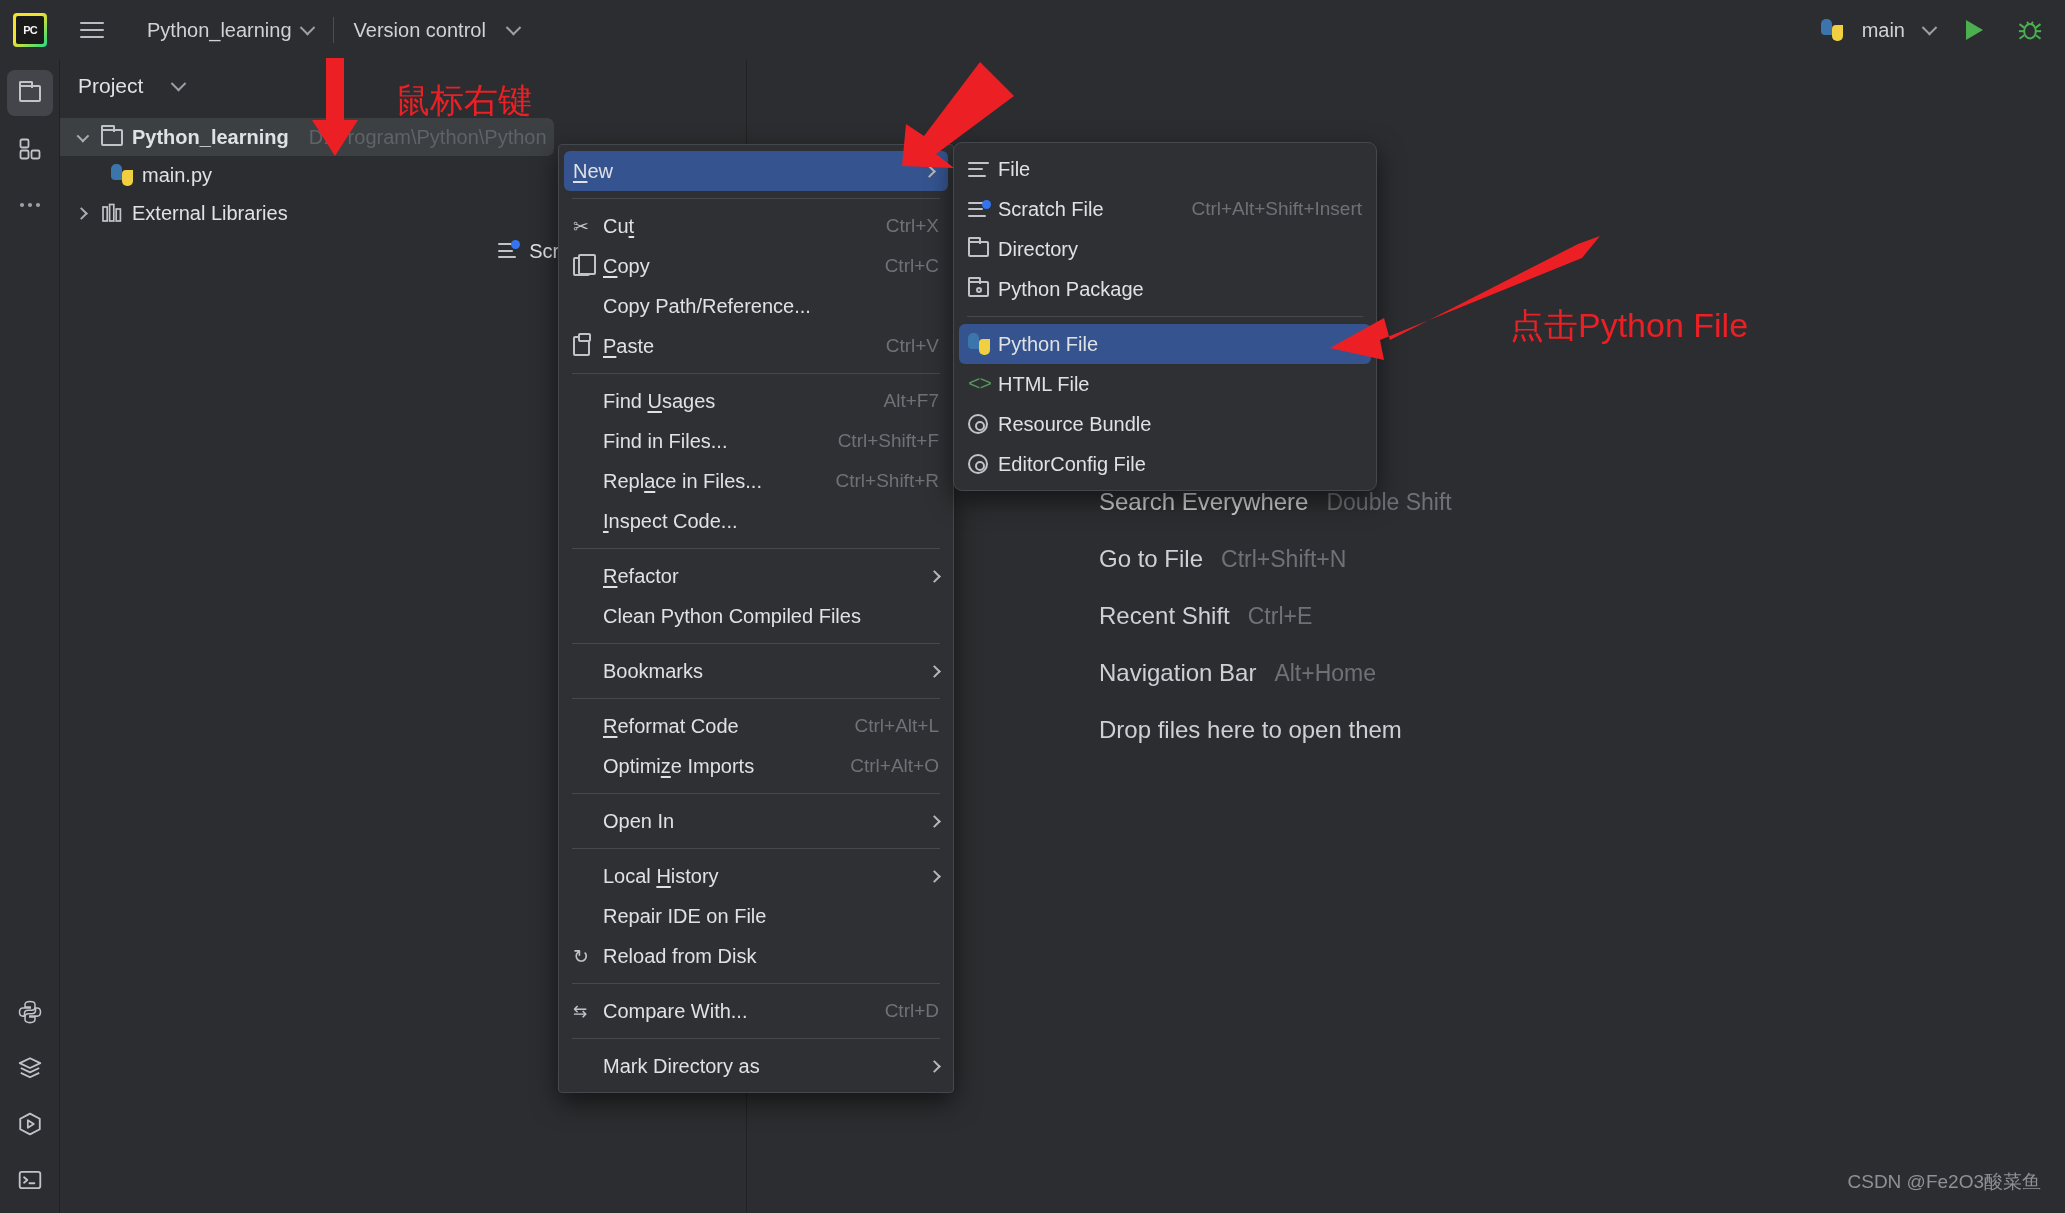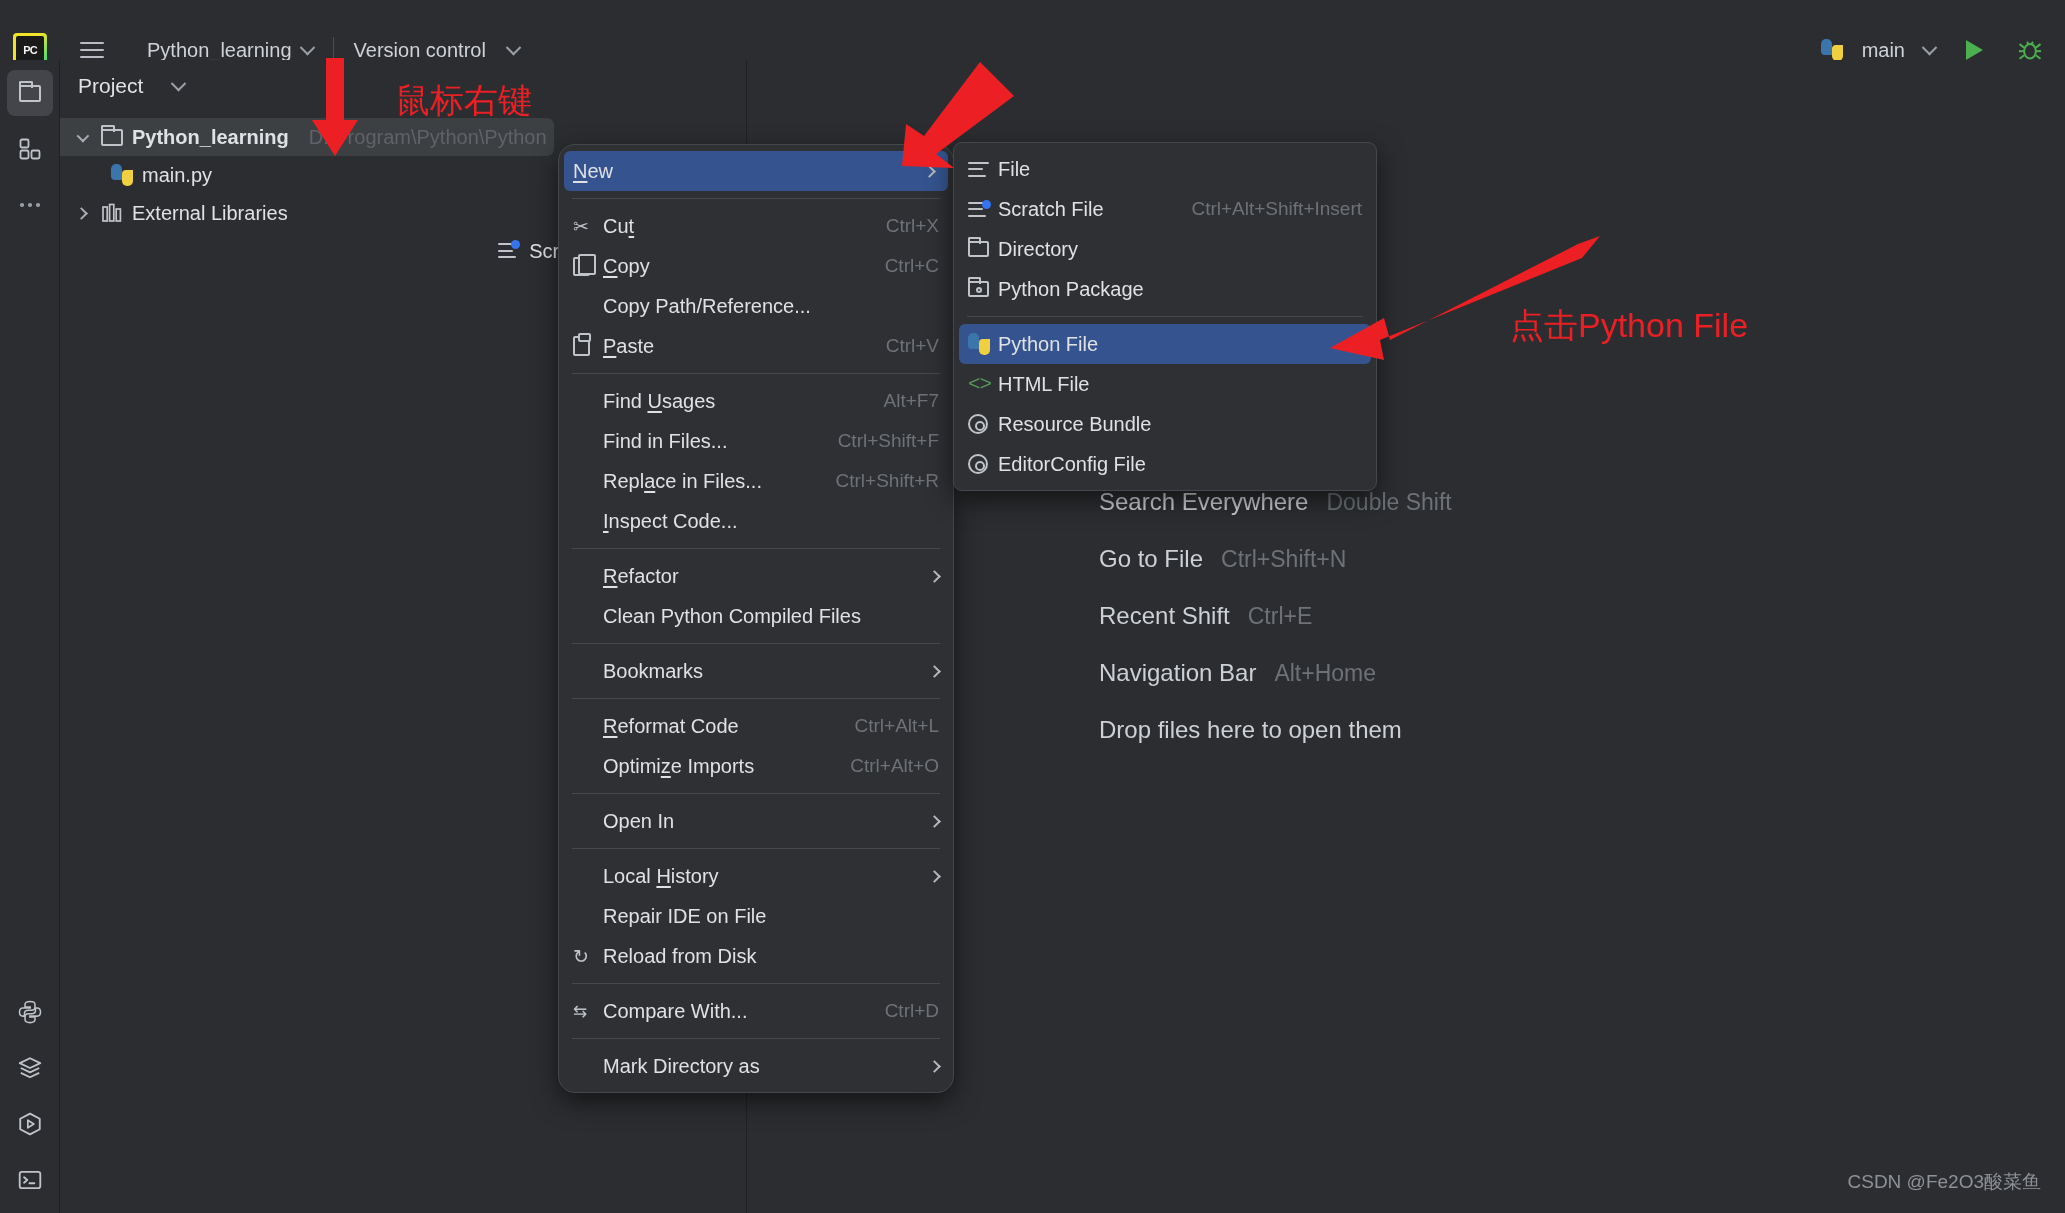--- a/index.html
+++ b/index.html
@@ -8,21 +8,21 @@
     background:#2b2d30;
     font-family:"Liberation Sans", sans-serif;
     color:#dfe1e5;
     -webkit-font-smoothing:antialiased;
   }
   #root{ position:relative; width:2065px; height:1213px; }
 
   
   .topbar{
     position:absolute; left:0; top:0; width:2065px; height:60px;
-    background:#2b2d30; display:flex; align-items:center;margin-top:20px;
+    background:#2b2d30; display:flex; align-items:center;
   }
   .pc-logo{
     margin-left:13px; width:34px; height:34px; border-radius:4px;
     background:linear-gradient(135deg,#f2e32a 0%,#f2e32a 42%,#21d789 100%);
     padding:3px; display:flex;
   }
   .pc-logo-inner{
     flex:1; background:#1a1a1a; border-radius:2px;
     display:flex; align-items:center; justify-content:center;
     font-size:11px; font-weight:bold; color:#f4f4f4; letter-spacing:-1px;
@@ -105,21 +105,21 @@
   }
   .divider{ position:absolute; left:746px; top:60px; width:2px; height:1153px; background:#1f2123;}
   .hints{ position:absolute; left:352px; top:428px; }
   .hint-row{ display:flex; align-items:baseline; gap:18px; margin-bottom:29px; font-size:24px; }
   .hint-name{ color:#cdd0d4; }
   .hint-key{ color:#6e7277; font-size:23px; }
 
   
   .ctxmenu{
     position:absolute; left:558px; top:144px; width:396px;
-    background:#2e3033; border:1px solid #44474b; border-radius:17px;
+    background:#2e3033; border:1px solid #44474b; border-radius:4px;
     padding:6px 0; box-shadow:0 9px 26px rgba(0,0,0,.55); z-index:40;
   }
   .mi{
     position:relative; height:40px; display:flex; align-items:center;
     padding:0 14px 0 14px; font-size:20px; color:#dfe1e5; cursor:pointer;
   }
   .mi .mic{ width:30px; flex:none; display:flex; align-items:center; justify-content:flex-start; }
   .mi .mlabel{ flex:1; white-space:nowrap; }
   .mi .mkey{ color:#6e7277; font-size:19px; margin-left:18px; }
   .mi .marrow{

